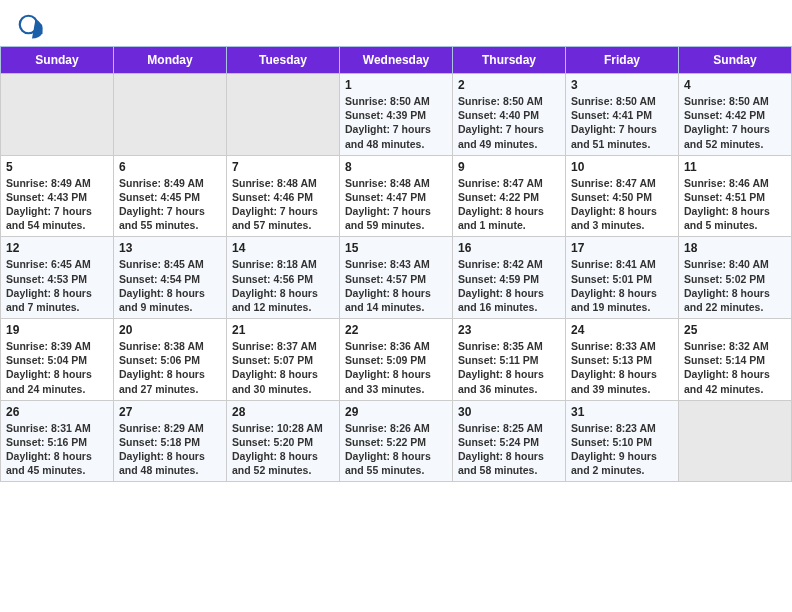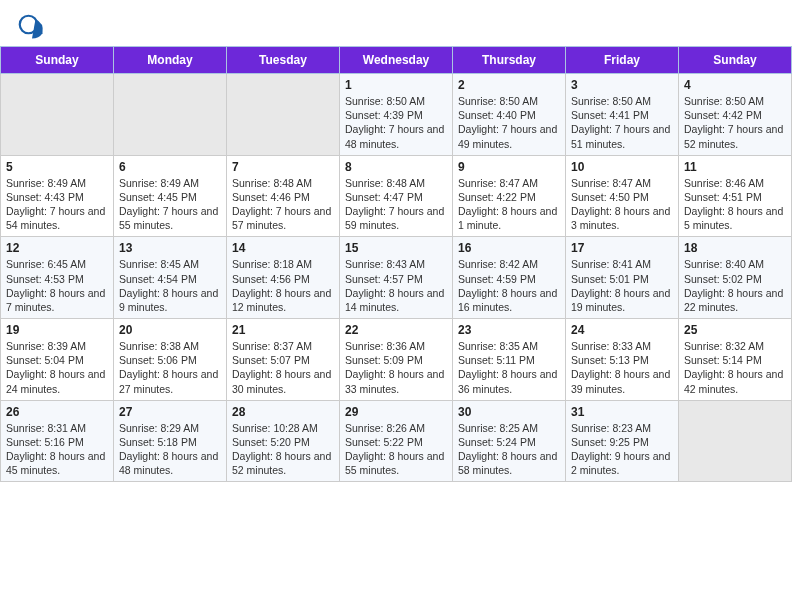--- a/index.html
+++ b/index.html
@@ -75,20 +75,21 @@
       font-weight: bold;
       font-size: 12px;
       color: #222;
       display: block;
       margin-bottom: 2px;
     }
     .day-info {
       color: #333;
       font-size: 10.5px;
       line-height: 1.35;
+      font-weight: bold;
     }
     .empty-cell {
       background: #e8e8e8 !important;
     }
   </style>
 </head>
 <body>
 
 <div class="header">
   <div class="logo">
@@ -308,19 +309,19 @@
         </td>
         <td>
           <span class="day-number">30</span>
           <div class="day-info">Sunrise: 8:25 AM
 Sunset: 5:24 PM
 Daylight: 8 hours and 58 minutes.</div>
         </td>
         <td>
           <span class="day-number">31</span>
           <div class="day-info">Sunrise: 8:23 AM
-Sunset: 9:25 PM
+Sunset: 5:10 PM
 Daylight: 9 hours and 2 minutes.</div>
         </td>
         <td class="empty-cell"></td>
       </tr>
     </tbody>
 </table>
 
 </body></html>

